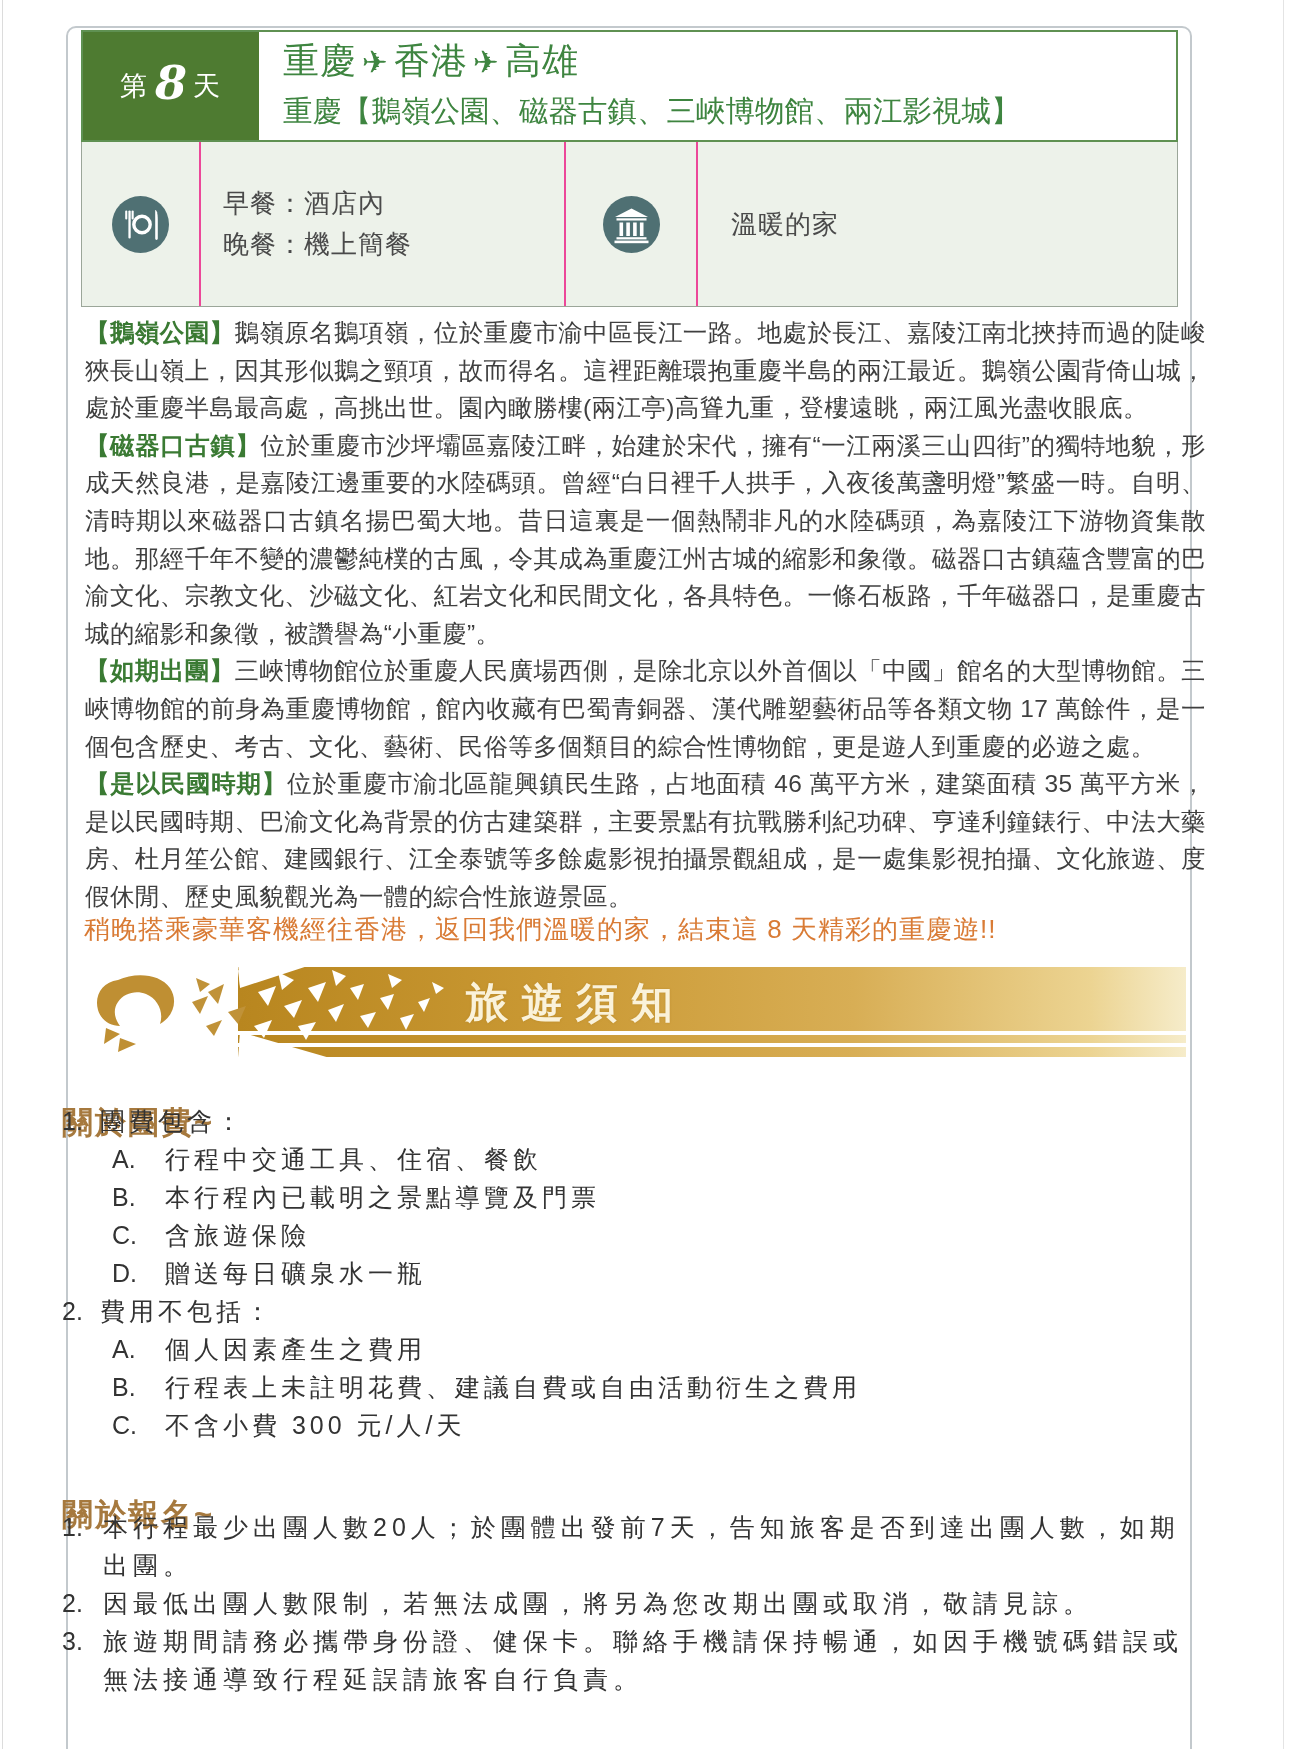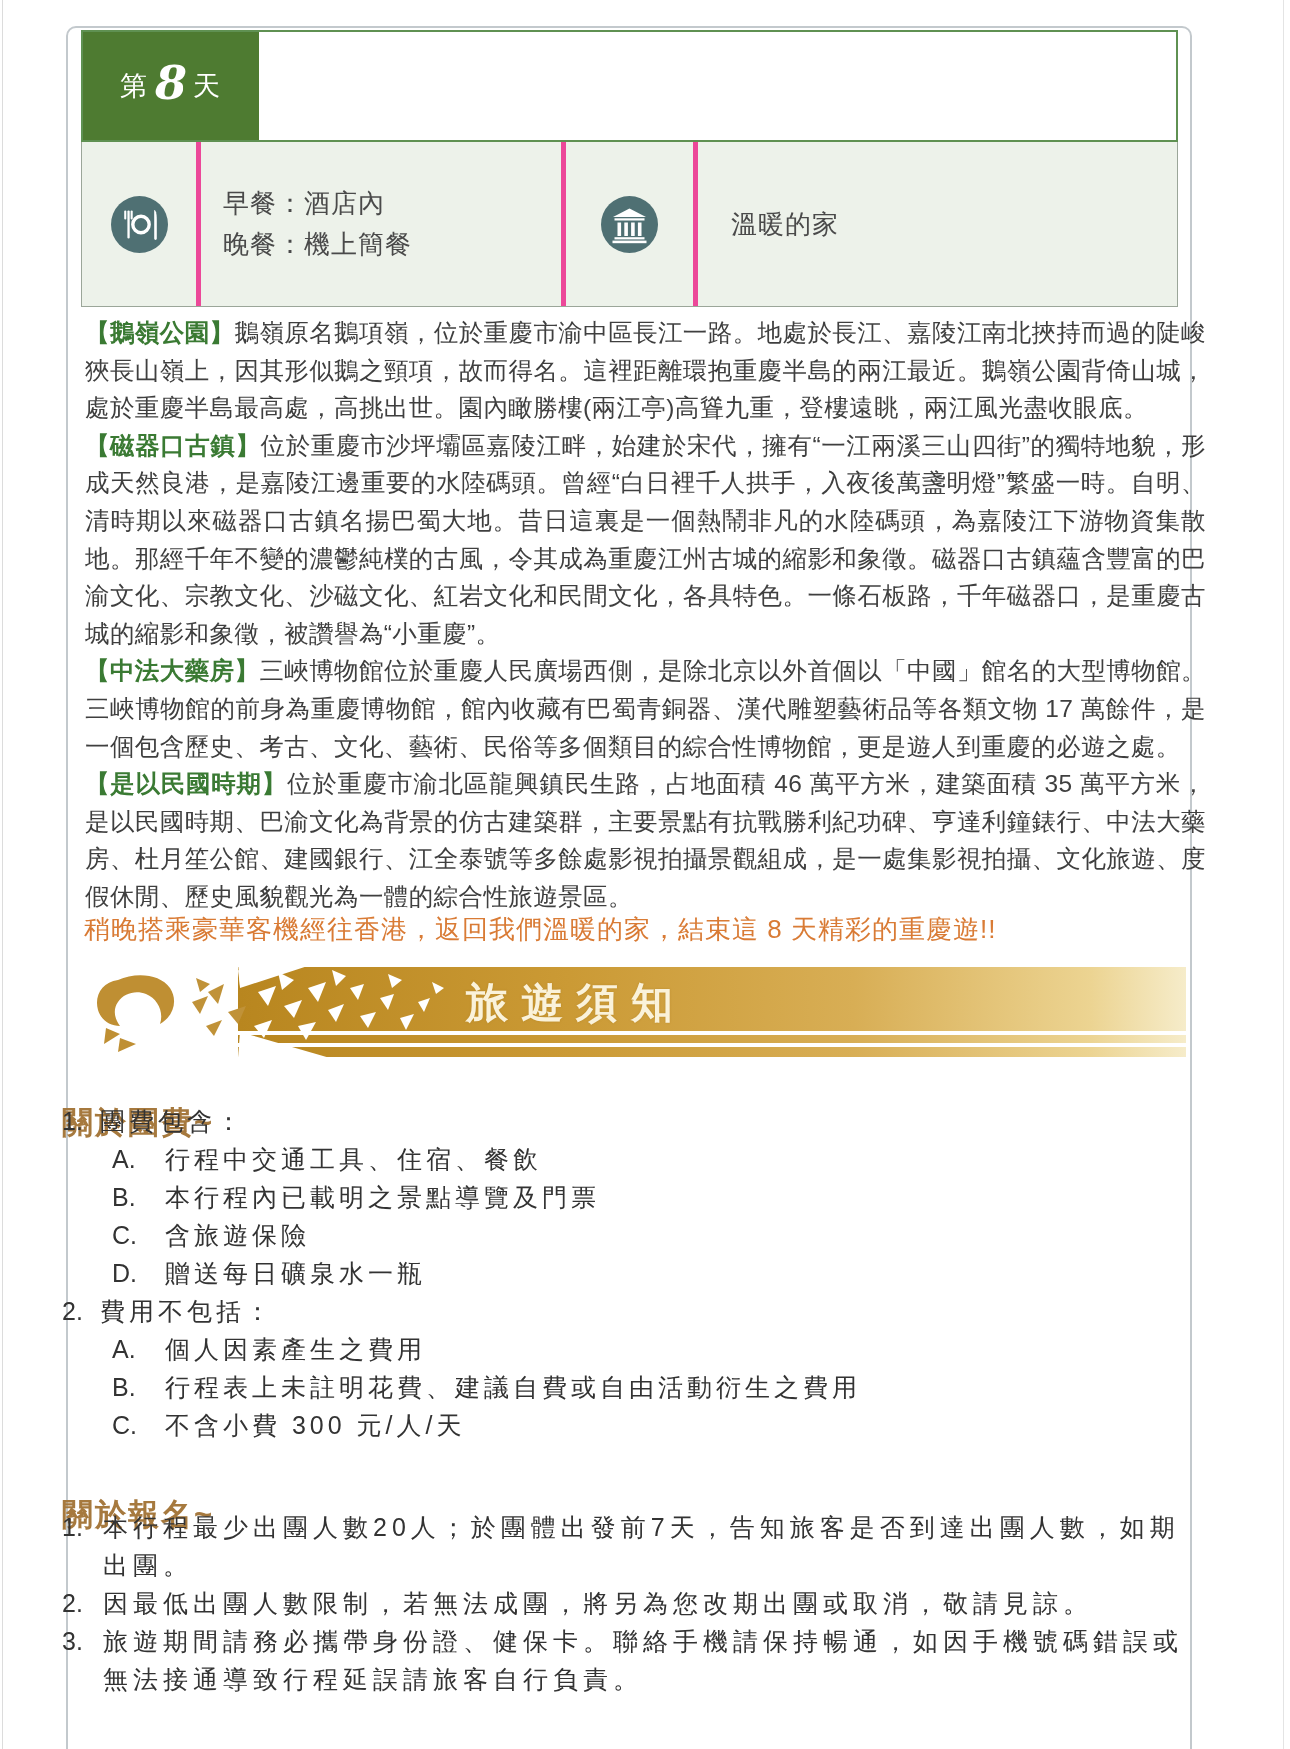--- a/index.html
+++ b/index.html
@@ -19,21 +19,21 @@
   .header-row{display:flex;height:112px;border:2px solid #5f9152;box-sizing:border-box;background:#fff;}
   .day-cell{width:176px;background:#4e7b31;color:#fff;display:flex;align-items:center;justify-content:center;}
   .day-prefix,.day-suffix{font-size:27px;letter-spacing:2px;}
   .day-number{font-size:46px;font-style:italic;font-weight:bold;font-family:"DejaVu Serif","Liberation Serif",serif;margin:0 6px 6px 6px;}
   .title-cell{flex:1;padding:7px 0 0 24px;}
   .route-line{font-size:36px;color:#3e8540;letter-spacing:1px;line-height:44px;white-space:nowrap;}
   .plane-glyph{font-size:31px;margin:0 5px;color:#3e8540;}
   .subtitle-line{font-size:29.5px;color:#3e8540;line-height:40px;margin-top:6px;white-space:nowrap;}
 
   .meta-row{display:flex;height:165px;background:#edf2ea;border:1px solid #9ba699;border-top:none;box-sizing:border-box;}
-  .meta-cell{border-right:5px solid #ec4899;display:flex;align-items:center;box-sizing:border-box;}
+  .meta-cell{border-right:2px solid #ec4899;display:flex;align-items:center;box-sizing:border-box;}
   .icon-cell{width:119px;justify-content:center;}
   .meals-cell{width:365px;padding-left:22px;}
   .hotel-icon-cell{width:132px;justify-content:center;}
   .home-cell{flex:1;padding-left:13px;border-right:none;}
   .meal-line{font-size:26px;color:#4a4a4a;line-height:41px;letter-spacing:1px;}
   .home-label{font-size:26px;color:#4a4a4a;letter-spacing:1px;margin-left:20px;}
   .circle-icon{width:57px;height:57px;}
 
   
   .paragraphs{position:absolute;left:85px;top:314px;width:1121px;
@@ -78,20 +78,26 @@
 <div class="page-edge-right"></div>
 <div class="content-frame"></div>
 
 <div class="itin-table">
   <div class="header-row">
     <div class="day-cell">
       <span class="day-prefix">第</span>
       <span class="day-number">8</span>
       <span class="day-suffix">天</span>
     </div>
+    <div class="title-cell">
+      <div class="route-line">
+        <span>重慶</span><span class="plane-glyph">✈</span><span>香港</span><span class="plane-glyph">✈</span><span>高雄</span>
+      </div>
+      <div class="subtitle-line">重慶【鵝嶺公園、磁器古鎮、三峽博物館、兩江影視城】</div>
+    </div>
   </div>
 
   <div class="meta-row">
     <div class="meta-cell icon-cell">
       <svg class="circle-icon" viewBox="0 0 57 57">
         <circle cx="28.5" cy="28.5" r="28.5" fill="#4f7073"></circle>
         <rect x="13.2" y="14.5" width="2.1" height="9" rx="1" fill="#fff"></rect>
         <rect x="19.6" y="14.5" width="2.1" height="9" rx="1" fill="#fff"></rect>
         <rect x="16.4" y="14.5" width="2.3" height="28" rx="1.1" fill="#fff"></rect>
         <circle cx="30" cy="28.5" r="8.2" fill="none" stroke="#fff" stroke-width="3.4"></circle>
@@ -119,21 +125,21 @@
     </div>
     <div class="meta-cell home-cell">
       <span class="home-label">溫暖的家</span>
     </div>
   </div>
 </div>
 
 <div class="paragraphs">
   <span class="attraction-name">【鵝嶺公園】</span><span>鵝嶺原名鵝項嶺，位於重慶市渝中區長江一路。地處於長江、嘉陵江南北挾持而過的陡峻狹長山嶺上，因其形似鵝之頸項，故而得名。這裡距離環抱重慶半島的兩江最近。鵝嶺公園背倚山城，處於重慶半島最高處，高挑出世。園內瞰勝樓(兩江亭)高聳九重，登樓遠眺，兩江風光盡收眼底。</span><br>
   <span class="attraction-name">【磁器口古鎮】</span><span>位於重慶市沙坪壩區嘉陵江畔，始建於宋代，擁有“一江兩溪三山四街”的獨特地貌，形成天然良港，是嘉陵江邊重要的水陸碼頭。曾經“白日裡千人拱手，入夜後萬盞明燈”繁盛一時。自明、清時期以來磁器口古鎮名揚巴蜀大地。昔日這裏是一個熱鬧非凡的水陸碼頭，為嘉陵江下游物資集散地。那經千年不變的濃鬱純樸的古風，令其成為重慶江州古城的縮影和象徵。磁器口古鎮蘊含豐富的巴渝文化、宗教文化、沙磁文化、紅岩文化和民間文化，各具特色。一條石板路，千年磁器口，是重慶古城的縮影和象徵，被讚譽為“小重慶”。</span><br>
-  <span class="attraction-name">【中法大藥房】</span><span>三峽博物館位於重慶人民廣場西側，是除北京以外首個以「中國」館名的大型博物館。三峽博物館的前身為重慶博物館，館內收藏有巴蜀青銅器、漢代雕塑藝術品等各類文物 17 萬餘件，是一個包含歷史、考古、文化、藝術、民俗等多個類目的綜合性博物館，更是遊人到重慶的必遊之處。</span><br>
+  <span class="attraction-name">【如期出團】</span><span>三峽博物館位於重慶人民廣場西側，是除北京以外首個以「中國」館名的大型博物館。三峽博物館的前身為重慶博物館，館內收藏有巴蜀青銅器、漢代雕塑藝術品等各類文物 17 萬餘件，是一個包含歷史、考古、文化、藝術、民俗等多個類目的綜合性博物館，更是遊人到重慶的必遊之處。</span><br>
   <span class="attraction-name">【是以民國時期】</span><span>位於重慶市渝北區龍興鎮民生路，占地面積 46 萬平方米，建築面積 35 萬平方米，是以民國時期、巴渝文化為背景的仿古建築群，主要景點有抗戰勝利紀功碑、亨達利鐘錶行、中法大藥房、杜月笙公館、建國銀行、江全泰號等多餘處影視拍攝景觀組成，是一處集影視拍攝、文化旅遊、度假休閒、歷史風貌觀光為一體的綜合性旅遊景區。</span>
 </div>
 
 <div class="closing-note">稍晚搭乘豪華客機經往香港，返回我們溫暖的家，結束這 8 天精彩的重慶遊!!</div>
 
 <div class="banner">
   <div class="banner-bar"></div>
   <div class="banner-stripes"></div>
   <svg class="banner-deco" viewBox="0 0 420 96">
     <path d="M30,18 C14,20 6,34 10,48 C13,58 22,64 32,64 C26,56 25,47 30,40 C36,31 48,28 58,32 C70,37 76,50 72,62 C86,54 90,38 82,26 C72,12 48,10 30,18 Z" fill="#bf8f33"></path>

